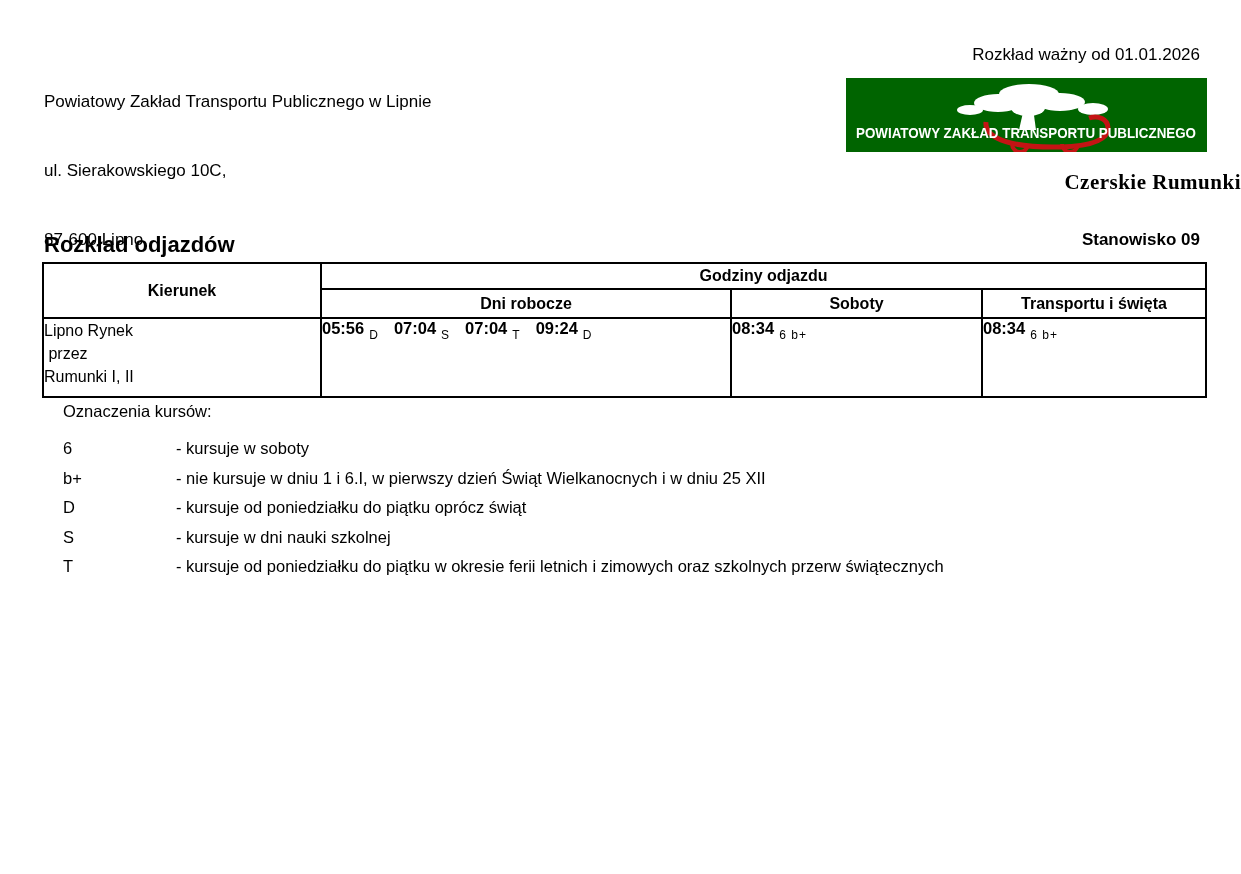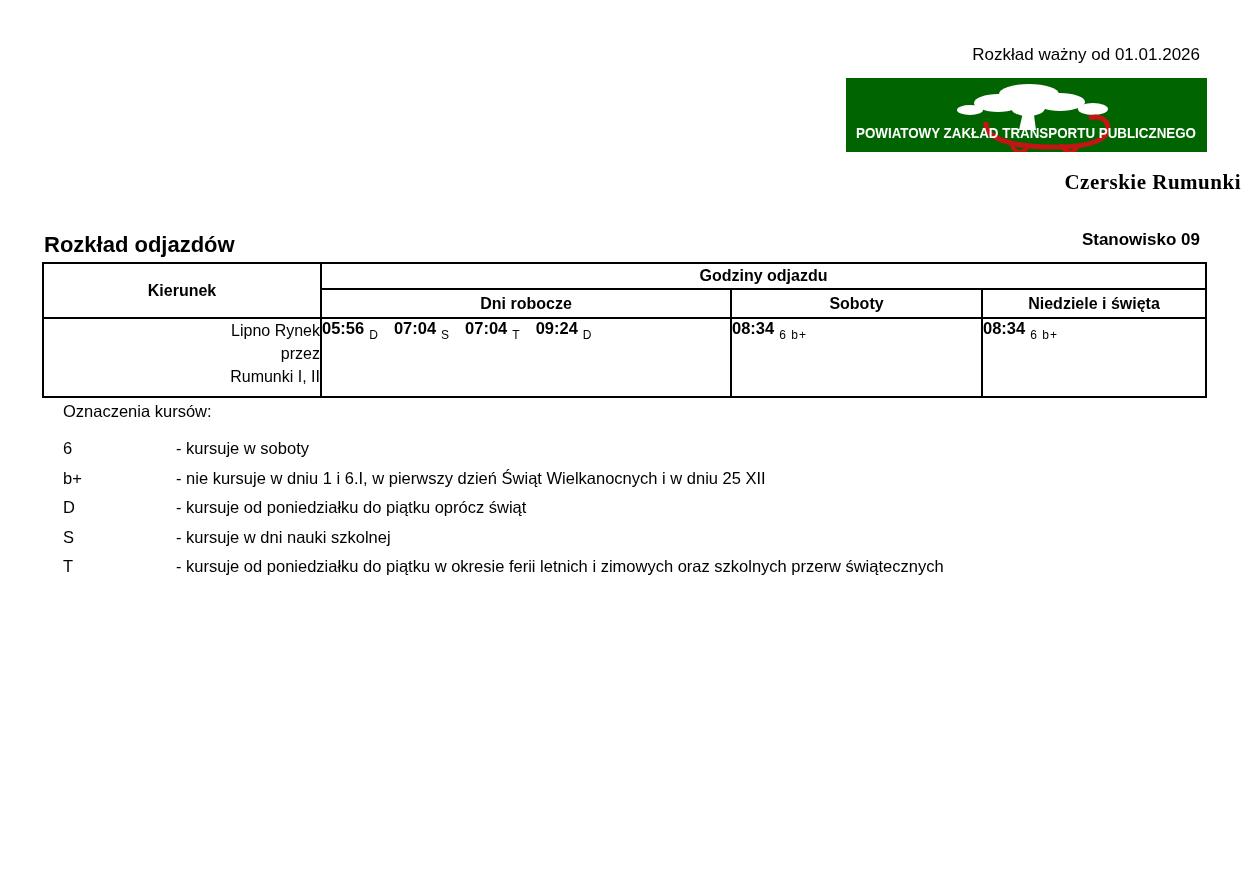--- a/index.html
+++ b/index.html
@@ -48,21 +48,21 @@
     width: 1163px; border-collapse: collapse; table-layout: fixed;
   }
   table.timetable th, table.timetable td {
     border: 2px solid #000; font-size: 16px; padding: 0;
   }
   table.timetable th { font-weight: bold; text-align: center; }
   .row-head1 { height: 26px; }
   .row-head2 { height: 29px; }
   .row-data  { height: 79px; }
   td.direction-cell {
-    vertical-align: top; text-align: right;
+    vertical-align: top; text-align: left;
     font-size: 16.5px; padding: 2px 2px 0 2px; line-height: 23px;
   }
   td.times-cell {
     vertical-align: top; text-align: left; padding: 3px 2px 0 3px;
     white-space: nowrap;
   }
   .time-group { display: inline-block; margin-right: 15px; }
   .time-group .time { font-weight: bold; font-size: 16.5px; }
   .time-group .marks {
     font-size: 12px; font-weight: normal;
@@ -77,20 +77,25 @@
   .legend-title { margin-bottom: 13px; }
   .legend-row { display: flex; height: 29.5px; align-items: center; }
   .legend-symbol { width: 113px; flex: 0 0 113px; }
   .legend-desc { flex: 1; white-space: nowrap; }
 </style>
 </head>
 <body>
 
 <div class="page">
 
+  <div class="company-block">
+    <div>Powiatowy Zakład Transportu Publicznego w Lipnie</div>
+    <div>ul. Sierakowskiego 10C,</div>
+    <div>87-600 Lipno</div>
+  </div>
 
   <div class="valid-from">Rozkład ważny od 01.01.2026</div>
 
   <div class="logo-wrap">
     <svg width="361" height="74" viewBox="0 0 361 74">
       <rect x="0" y="0" width="361" height="74" fill="#006400"></rect>
 
       <g fill="#ffffff">
         <ellipse cx="183" cy="16" rx="30" ry="10"></ellipse>
         <ellipse cx="152" cy="25" rx="24" ry="9"></ellipse>
@@ -123,21 +128,21 @@
         <col style="width:224px">
     </colgroup>
     <tbody>
       <tr class="row-head1">
         <th rowspan="2">Kierunek</th>
         <th colspan="3">Godziny odjazdu</th>
       </tr>
       <tr class="row-head2">
         <th>Dni robocze</th>
         <th>Soboty</th>
-        <th>Niedziele i święta</th>
+        <th>Transportu i święta</th>
       </tr>
       <tr class="row-data">
         <td class="direction-cell">
           <div style="white-space:pre">Lipno Rynek</div>
           <div style="white-space:pre"> przez</div>
           <div style="white-space:pre">Rumunki I, II</div>
         </td>
         <td class="times-cell" id="times-weekdays"><span class="time-group"><span class="time">05:56</span><span class="marks">D</span></span><span class="time-group"><span class="time">07:04</span><span class="marks">S</span></span><span class="time-group"><span class="time">07:04</span><span class="marks">T</span></span><span class="time-group"><span class="time">09:24</span><span class="marks">D</span></span></td>
         <td class="times-cell" id="times-saturdays"><span class="time-group"><span class="time">08:34</span><span class="marks">6 b+</span></span></td>
         <td class="times-cell" id="times-sundays"><span class="time-group"><span class="time">08:34</span><span class="marks">6 b+</span></span></td>

